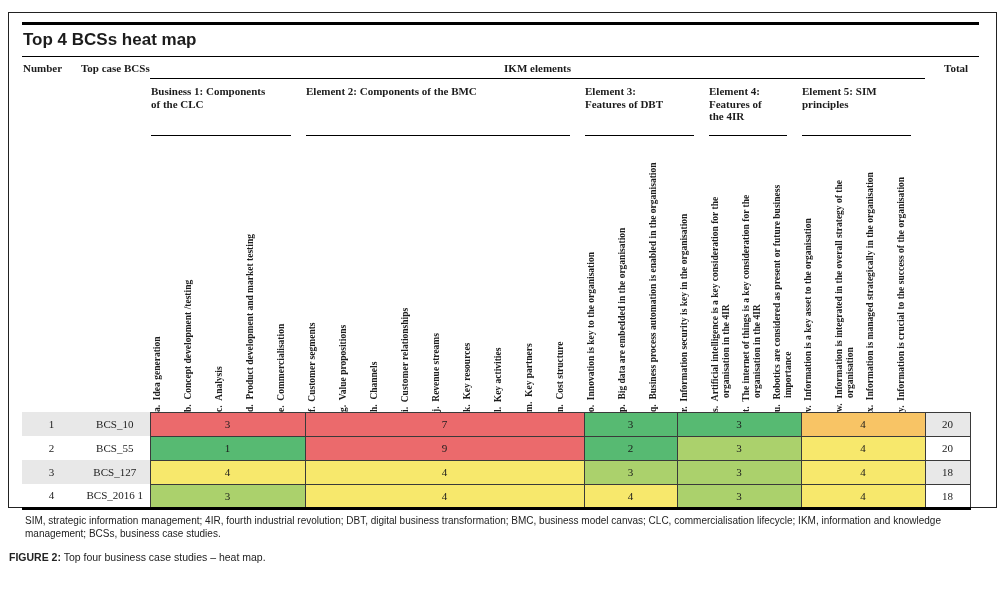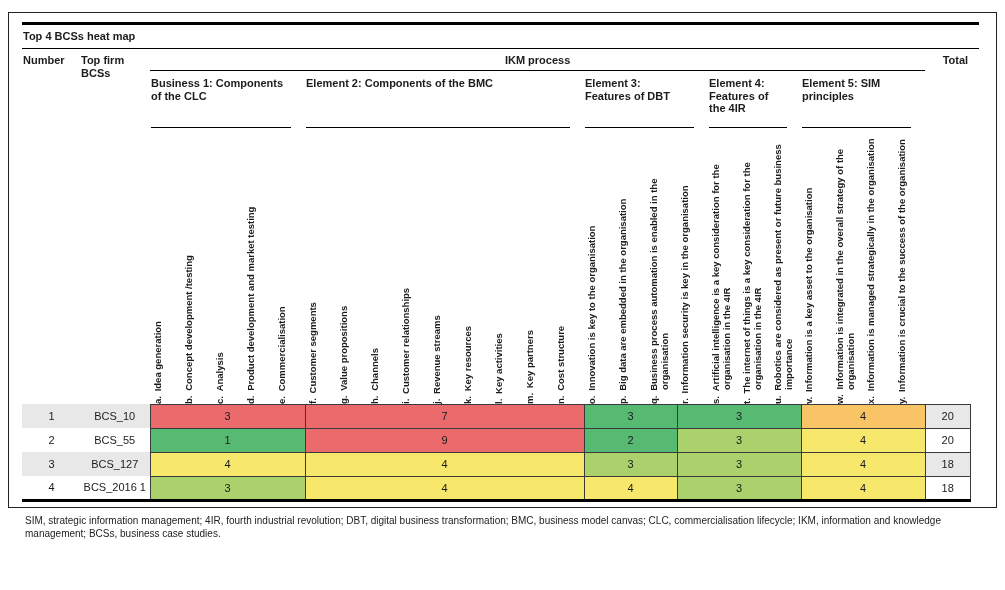--- a/index.html
+++ b/index.html
@@ -9,24 +9,24 @@
     background:#ffffff; color:#1c1c1c;
     font-family:"Liberation Sans", sans-serif;
   }
   .frame {
     position:absolute; left:8px; top:12px; width:989px; height:496px;
     border:1.5px solid #222; background:#fff;
     padding:9px 17px 6px 13px;
   }
   .title-bar {
     border-top:3px solid #000; border-bottom:1.5px solid #000;
-    padding:5px 0 6px 1px; font-weight:bold; font-size:11px;
+    padding:5px 0 6px 1px; font-weight:bold; font-size:17px;
   }
   table.heat {
-    border-collapse:collapse; table-layout:fixed; width:948px;
+    border-collapse:collapse; table-layout:fixed; width:948px;font-family:Liberation Serif, serif;
   }
   th { font-weight:bold; padding:0; }
   th.num-h, th.bcs-h {
     vertical-align:top; text-align:left; font-size:11px; padding:5px 0 0 1px; line-height:13px;
   }
   th.ikm-h {
     font-size:11px; text-align:center; vertical-align:top;
     padding:5px 0 4px 0; border-bottom:1.3px solid #000;
   }
   th.total-h {
@@ -88,22 +88,22 @@
       <col style="width:31px">
         <col style="width:31px">
         <col style="width:31px">
         <col style="width:31px">
         <col style="width:31px">
       <col style="width:45px">
     </colgroup>
     <thead>
       <tr>
         <th class="num-h" rowspan="3">Number</th>
-        <th class="bcs-h" rowspan="3">Top firm BCSs</th>
-        <th class="ikm-h" colspan="25">IKM process</th>
+        <th class="bcs-h" rowspan="3">Top case BCSs</th>
+        <th class="ikm-h" colspan="25">IKM elements</th>
         <th class="total-h" rowspan="3">Total</th>
       </tr>
       <tr class="groups">
           <th colspan="5" class="group-th">
             <div class="gh">
               <div class="gh-label">Business 1: Components
 of the CLC</div>
               <div class="gh-rule"></div>
             </div>
           </th>
@@ -254,13 +254,14 @@
           <td class="val" colspan="4" style="background: rgb(171, 209, 108);">3</td>
           <td class="val" colspan="4" style="background: rgb(247, 232, 108);">4</td>
           <td class="total">18</td>
         </tr>
       </tbody>
   </table>
 </div>
 
 <div class="footer">
   <p class="abbrev">SIM, strategic information management; 4IR, fourth industrial revolution; DBT, digital business transformation; BMC, business model canvas; CLC, commercialisation lifecycle; IKM, information and knowledge management; BCSs, business case studies.</p>
+  <p class="figcap"><span class="fig-label">FIGURE 2:</span><span> Top four business case studies – heat map.</span></p>
 </div>
 
 </body></html>

